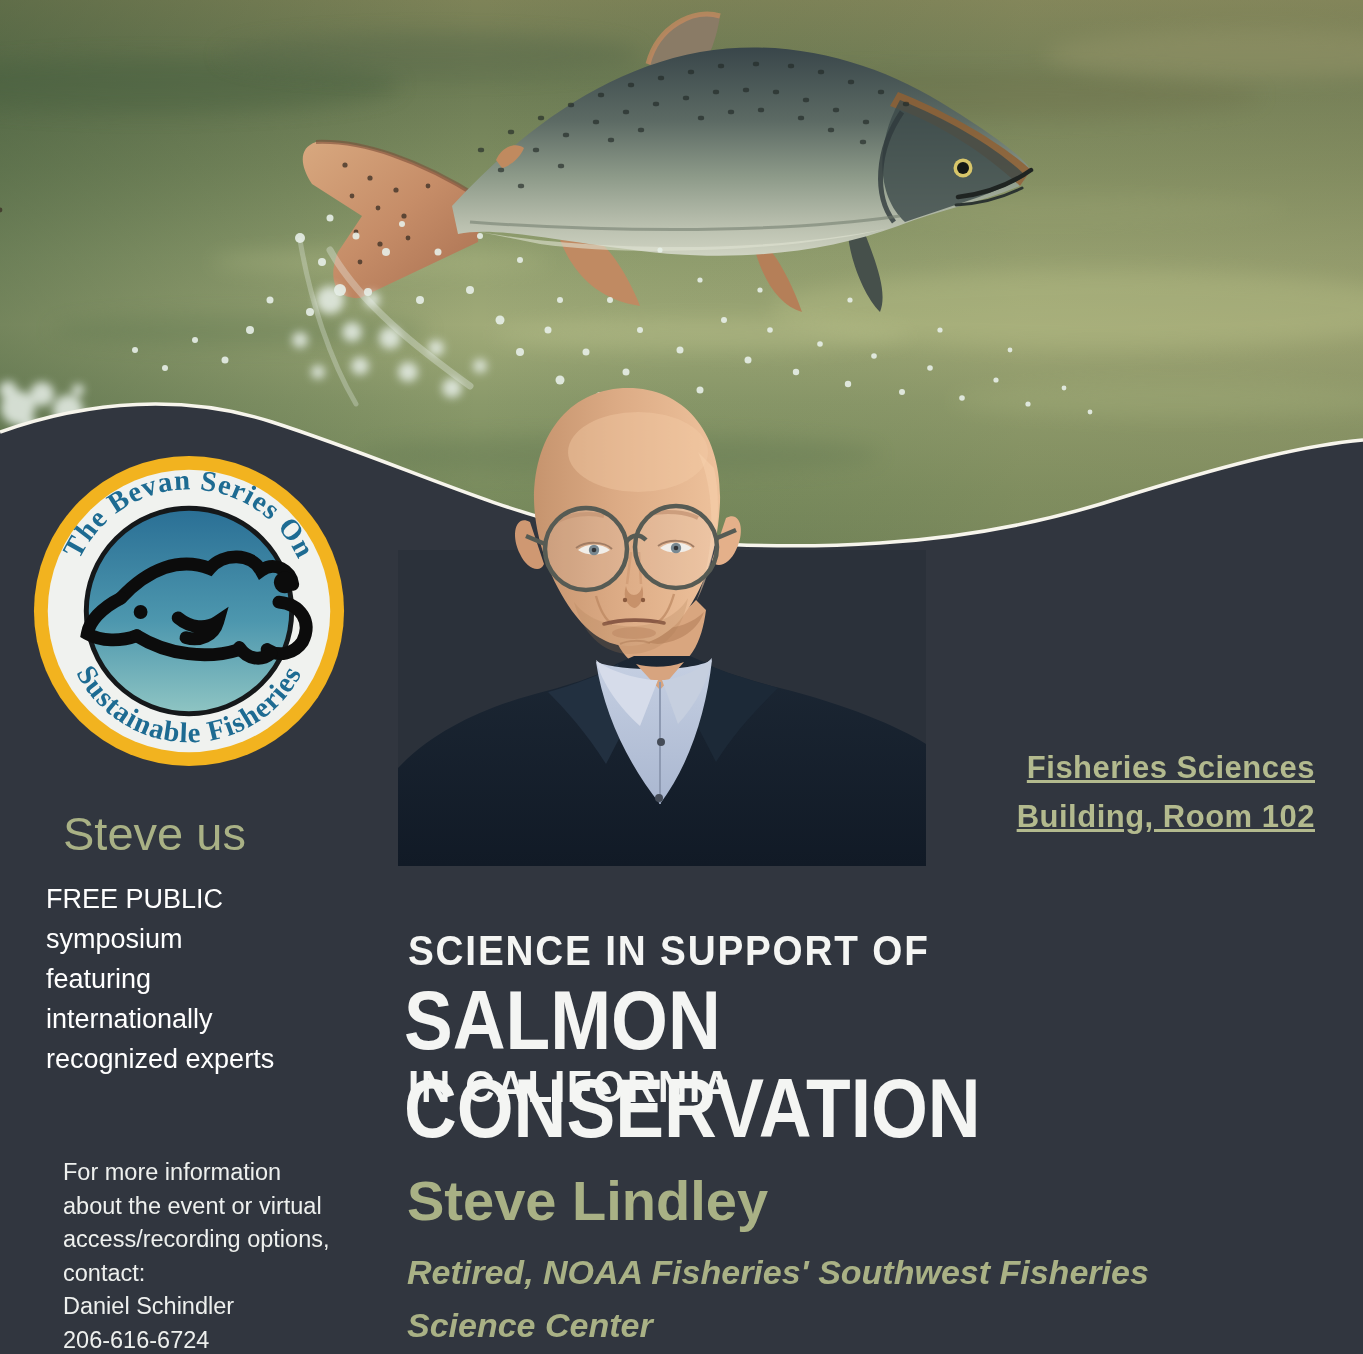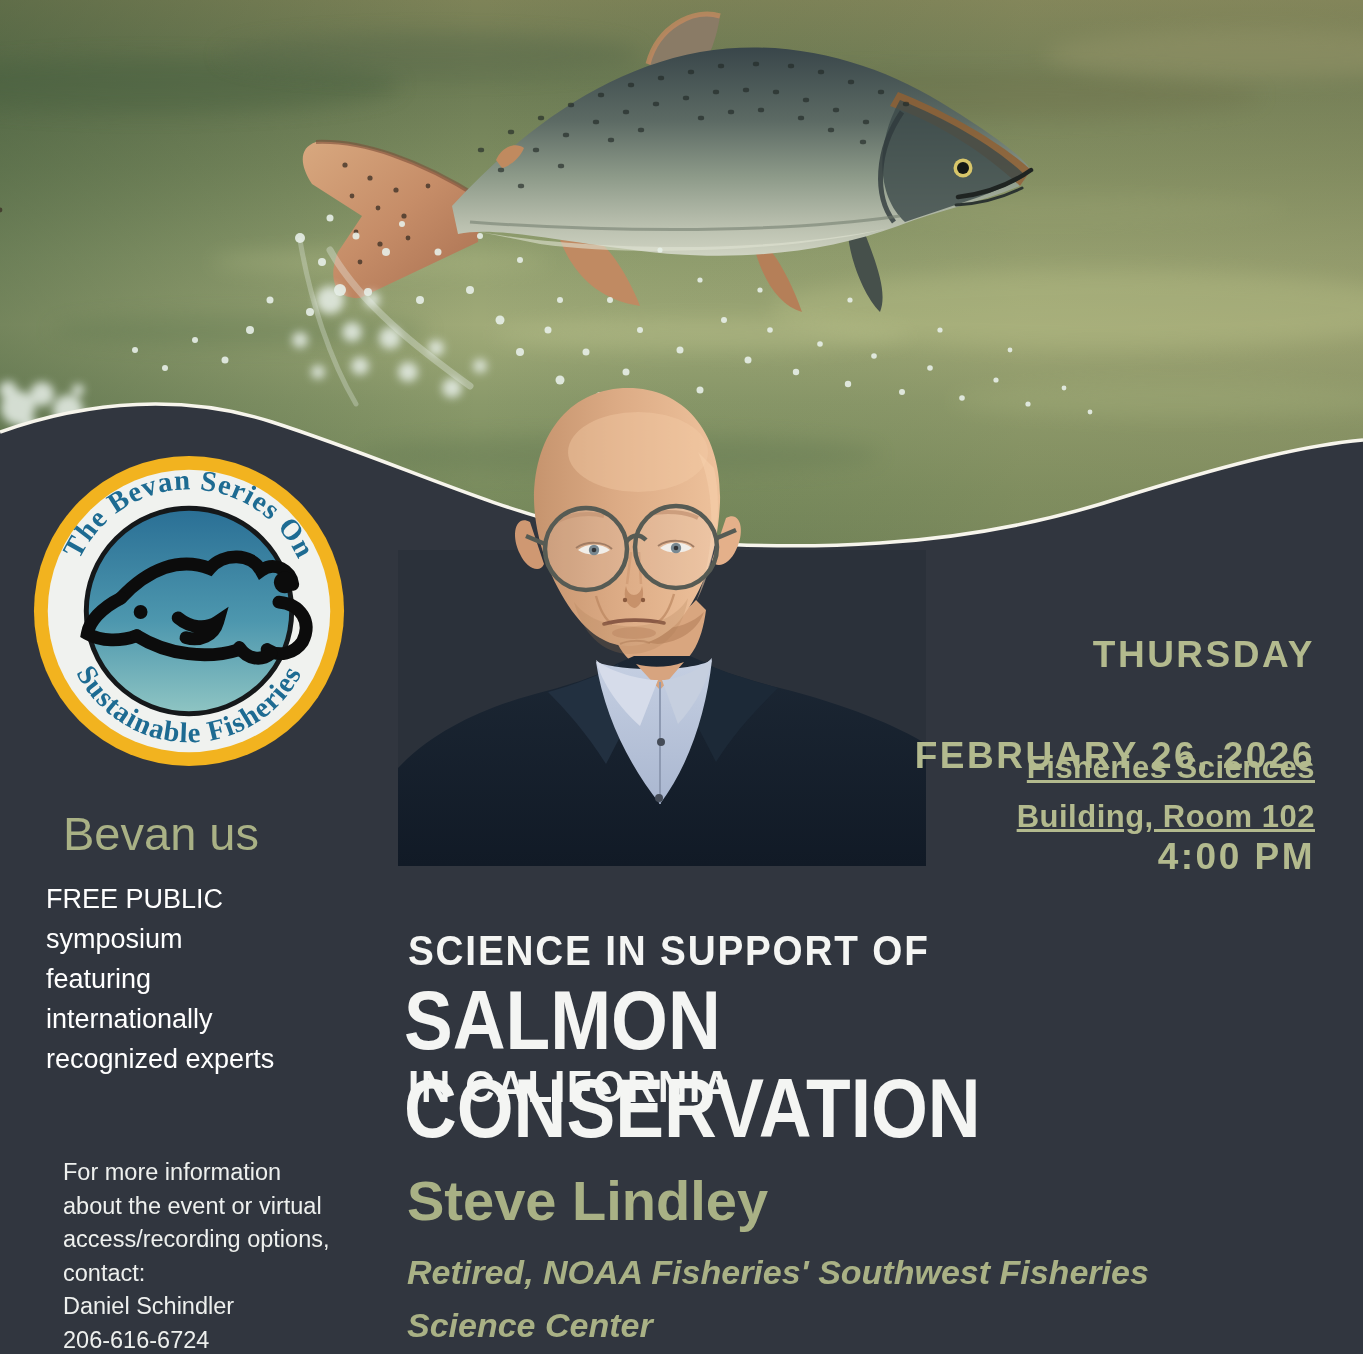--- a/index.html
+++ b/index.html
@@ -360,30 +360,25 @@
       <path d="M92,148 C72,158 60,172 58,184 C72,192 92,192 108,186"></path>
       <path d="M108,186 C140,206 180,210 212,200"></path>
       <path d="M150,168 C162,178 178,180 190,172 C186,186 172,192 158,188"></path>
       <path d="M252,152 C274,154 286,172 276,192 C268,204 252,208 240,200"></path>
       <path d="M212,198 C220,210 234,212 244,204"></path>
     </g>
     <circle cx="258" cy="132" r="11" fill="#0c0c0c"></circle>
     <circle cx="112" cy="162" r="7" fill="#0c0c0c"></circle>
   </svg>
 
-  <div class="txt date-block">
-    <div>THURSDAY</div>
-    <div>FEBRUARY 26, 2026</div>
-    <div>4:00 PM</div>
-  </div>
 
   <div class="txt location">Fisheries Sciences
 Building, Room 102</div>
 
-  <div class="txt join-heading">Bevan us</div>
+  <div class="txt join-heading">Steve us</div>
   <div class="txt join-desc">FREE PUBLIC
 symposium
 featuring
 internationally
 recognized experts</div>
   <div class="txt contact">For more information
 about the event or virtual
 access/recording options,
 contact:
 Daniel Schindler

